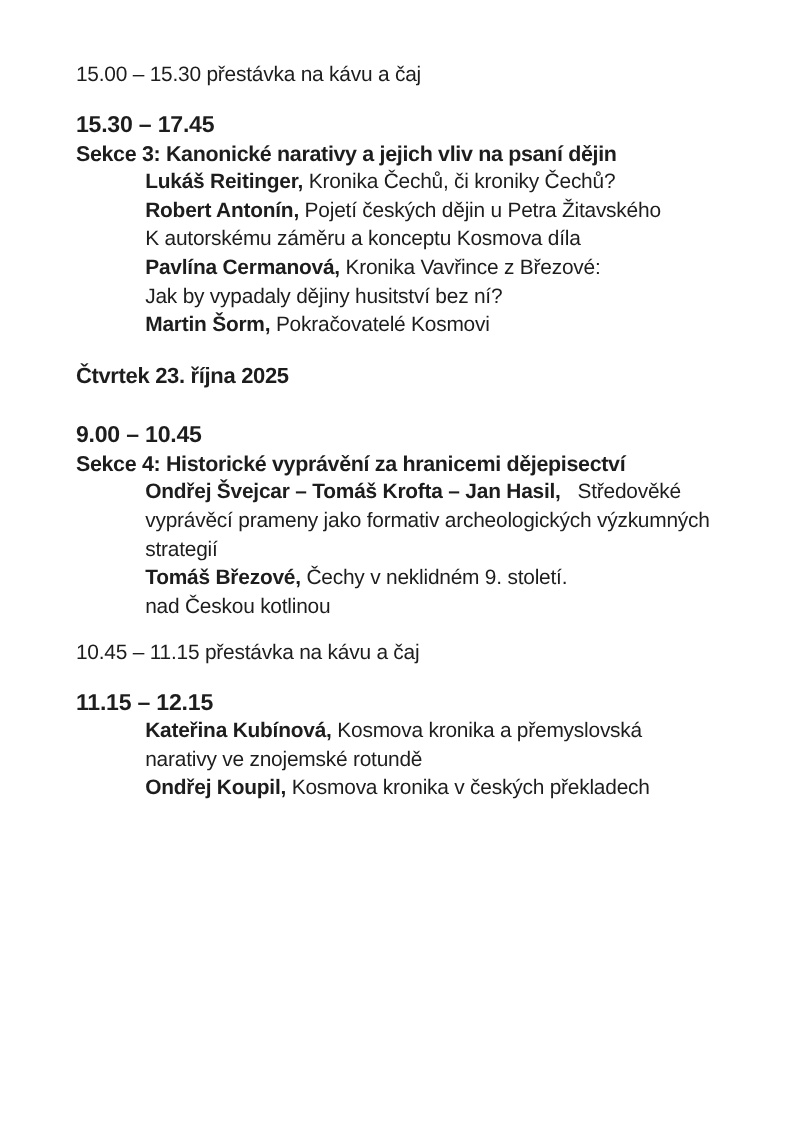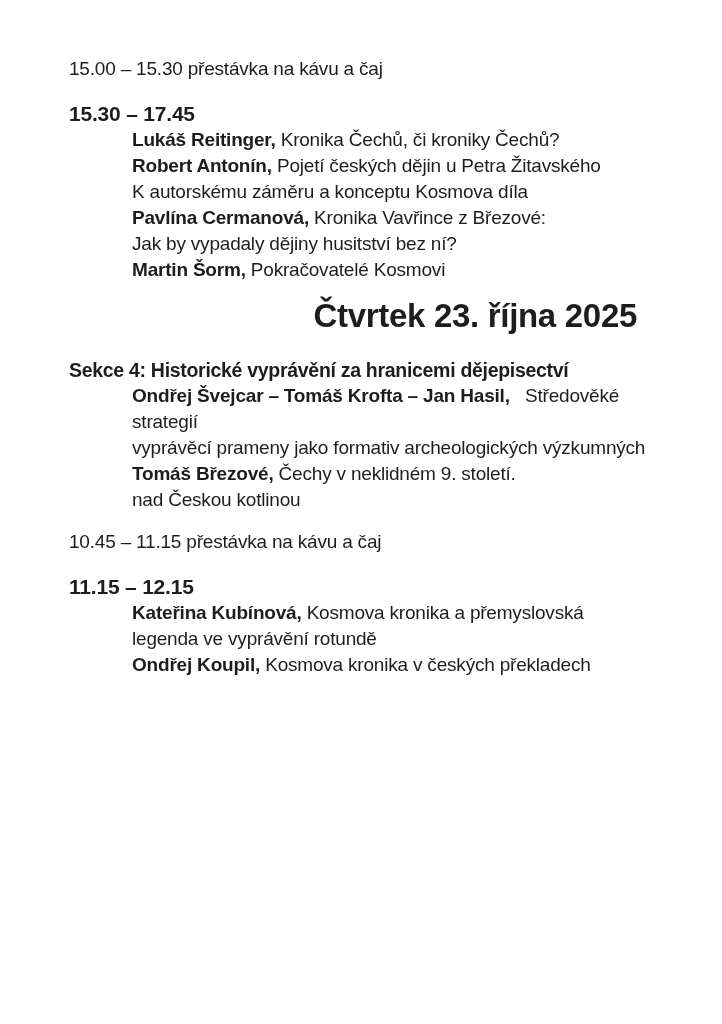--- a/index.html
+++ b/index.html
@@ -44,53 +44,55 @@
     white-space: pre;
   }
   .talk-line {
     padding-left: 63px;
     white-space: pre;
   }
   .speaker-name {
     font-weight: 700;
   }
   .date-heading {
-    text-align: right;
+    text-align: left;
     font-weight: 700;
-    font-size: 33px;
+    font-size: 20px;
     line-height: 34px;
     letter-spacing: -0.3px;
     margin: 14px 0 24px 0;
   }
 </style>
 </head>
 <body>
 
 <main class="page">
   <div id="doc">
       <div class="break-line">15.00 – 15.30 přestávka na kávu a čaj</div>
       <div class="session">
         <div class="session-time">15.30 – 17.45</div>
+        <div class="session-section">Sekce 3: Kanonické narativy a jejich vliv na psaní dějin</div>
         <div class="talk-line"><span class="speaker-name">Lukáš Reitinger,</span><span class="talk-text"> Kronika Čechů, či kroniky Čechů?</span></div>
         <div class="talk-line"><span class="speaker-name">Robert Antonín,</span><span class="talk-text"> Pojetí českých dějin u Petra Žitavského</span></div>
         <div class="talk-line"><span class="talk-text">K autorskému záměru a konceptu Kosmova díla</span></div>
         <div class="talk-line"><span class="speaker-name">Pavlína Cermanová,</span><span class="talk-text"> Kronika Vavřince z Březové:</span></div>
         <div class="talk-line"><span class="talk-text">Jak by vypadaly dějiny husitství bez ní?</span></div>
         <div class="talk-line"><span class="speaker-name">Martin Šorm,</span><span class="talk-text"> Pokračovatelé Kosmovi</span></div>
       </div>
       <div class="date-heading">Čtvrtek 23. října 2025</div>
       <div class="session">
+        <div class="session-time">9.00 – 10.45</div>
         <div class="session-section">Sekce 4: Historické vyprávění za hranicemi dějepisectví</div>
         <div class="talk-line"><span class="speaker-name">Ondřej Švejcar – Tomáš Krofta – Jan Hasil,</span><span class="talk-text">   Středověké</span></div>
+        <div class="talk-line"><span class="talk-text">vyprávěcí prameny jako formativ archeologických výzkumných</span></div>
         <div class="talk-line"><span class="talk-text">strategií</span></div>
-        <div class="talk-line"><span class="talk-text">vyprávěcí prameny jako formativ archeologických výzkumných</span></div>
         <div class="talk-line"><span class="speaker-name">Tomáš Březové,</span><span class="talk-text"> Čechy v neklidném 9. století.</span></div>
         <div class="talk-line"><span class="talk-text">nad Českou kotlinou</span></div>
       </div>
       <div class="break-line">10.45 – 11.15 přestávka na kávu a čaj</div>
       <div class="session">
         <div class="session-time">11.15 – 12.15</div>
         <div class="talk-line"><span class="speaker-name">Kateřina Kubínová,</span><span class="talk-text"> Kosmova kronika a přemyslovská</span></div>
-        <div class="talk-line"><span class="talk-text">legenda ve vyprávění rotundě</span></div>
+        <div class="talk-line"><span class="talk-text">narativy ve znojemské rotundě</span></div>
         <div class="talk-line"><span class="speaker-name">Ondřej Koupil,</span><span class="talk-text"> Kosmova kronika v českých překladech</span></div>
       </div>
     </div>
 </main>
 
 </body></html>

